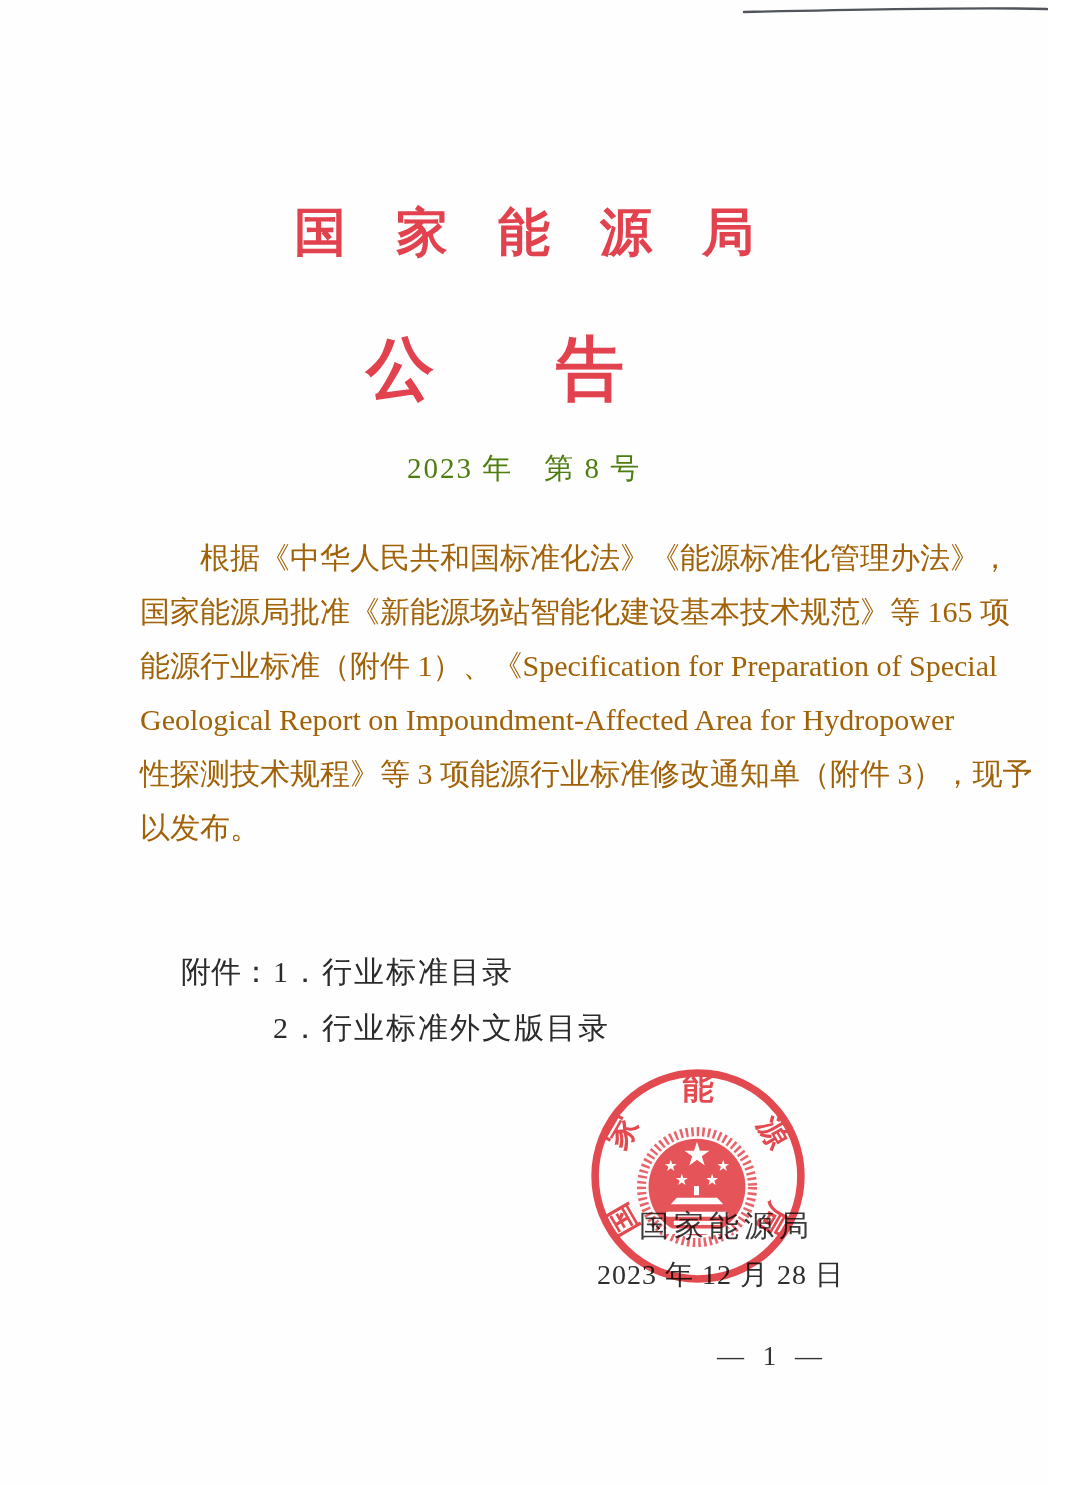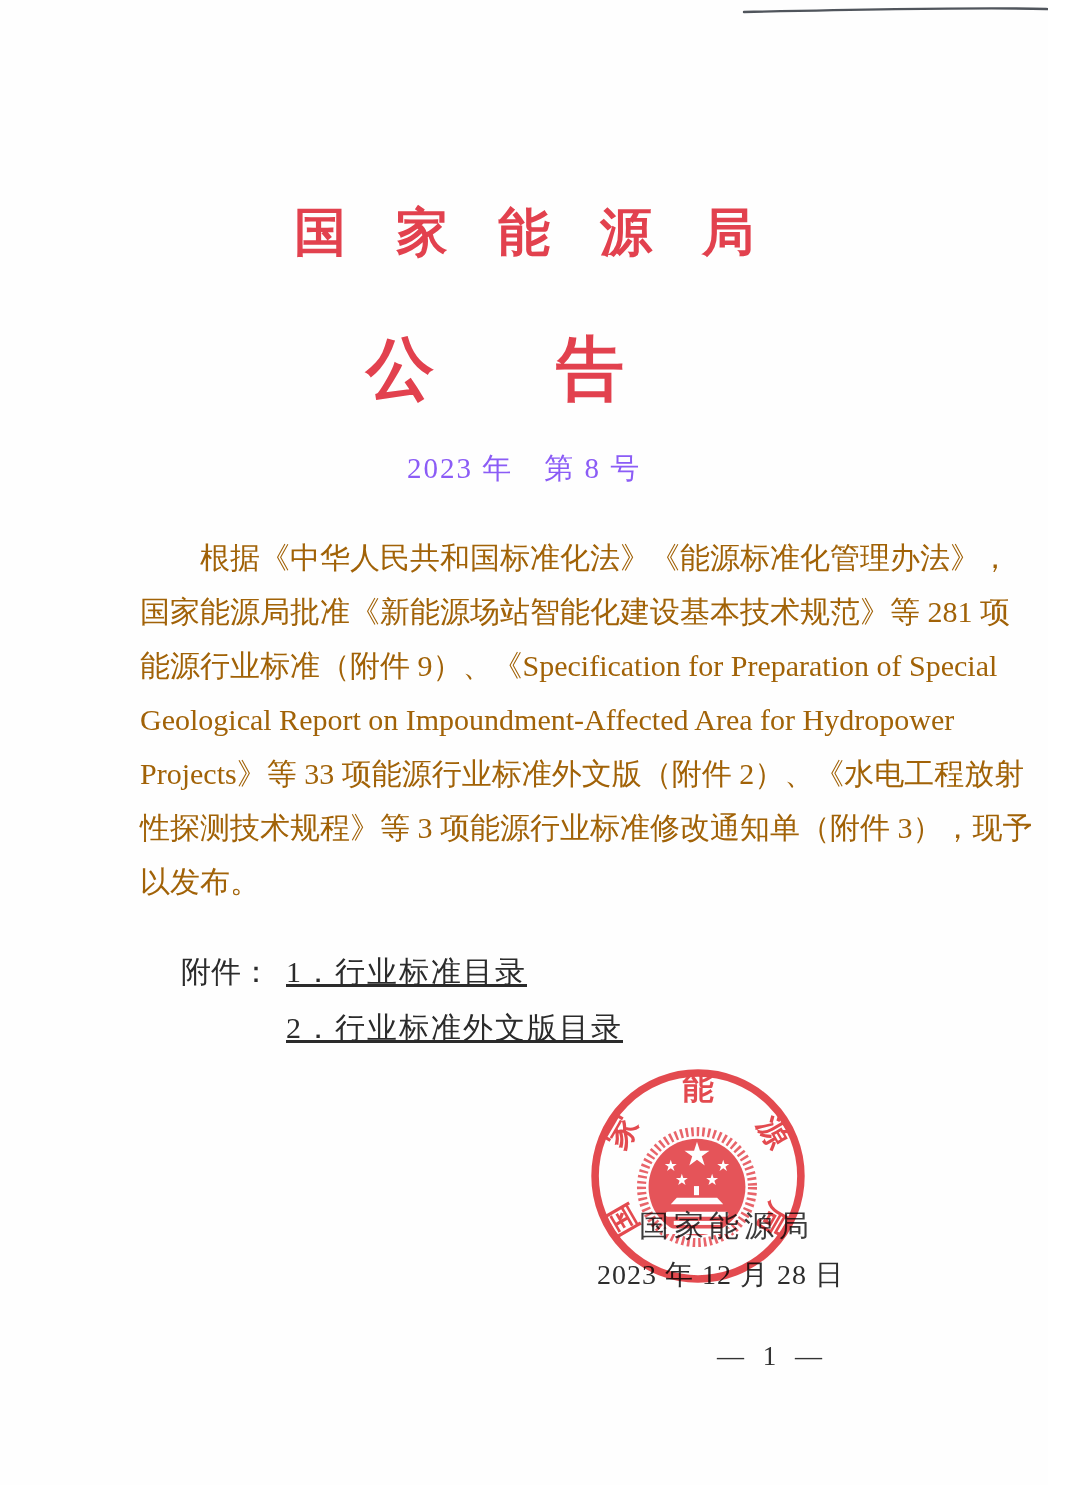--- a/index.html
+++ b/index.html
@@ -64,21 +64,21 @@
     color: #e2414e;
   }
   .doc-number {
     position: absolute;
     top: 449px;
     left: 0;
     width: 100%;
     text-align: center;
     font-size: 29px;
     letter-spacing: 2px;
-    color: #8b5cf6;
+    color: #4d7c0f;
   }
 
   
   .body-text {
     position: absolute;
     left: 140px;
     top: 531px;
     width: 800px;
     font-size: 30px;
     color: #a16207;
@@ -103,21 +103,21 @@
     top: 944px;
     display: flex;
     font-size: 30px;
     color: #2b2b2b;
     justify-content: center;
   }
   .att-label {
     width: 92px;
     line-height: 56px;
   }
-  .att-items { margin-left: 13px; text-decoration: underline; }
+  .att-items { margin-left: 0px; }
   .att-item {
     line-height: 56px;
     letter-spacing: 2px;
   }
 
   
   .sig-agency {
     position: absolute;
     left: 639px;
     top: 1206px;
@@ -166,24 +166,23 @@
   </svg>
   <div class="right-edge"></div>
 
   <h1 class="title-agency">国家能源局</h1>
   <h2 class="title-announce">公告</h2>
 
   <div class="doc-number">2023 年　第 8 号</div>
 
   <div class="body-text">
     <div class="bline indent">根据《中华人民共和国标准化法》《能源标准化管理办法》，</div>
-    <div class="bline">国家能源局批准《新能源场站智能化建设基本技术规范》等 281 项</div>
-    <div class="bline">能源行业标准（附件 9）、《Specification for Preparation of Special</div>
+    <div class="bline">国家能源局批准《新能源场站智能化建设基本技术规范》等 165 项</div>
+    <div class="bline">能源行业标准（附件 1）、《Specification for Preparation of Special</div>
     <div class="bline">Geological Report on Impoundment-Affected Area for Hydropower</div>
-    <div class="bline">Projects》等 33 项能源行业标准外文版（附件 2）、《水电工程放射</div>
     <div class="bline">性探测技术规程》等 3 项能源行业标准修改通知单（附件 3），现予</div>
     <div class="bline last">以发布。</div>
   </div>
 
   <div class="attachments">
     <span class="att-label">附件：</span>
     <div class="att-items">
       <div class="att-item">1．行业标准目录</div>
       <div class="att-item">2．行业标准外文版目录</div>
     </div>

